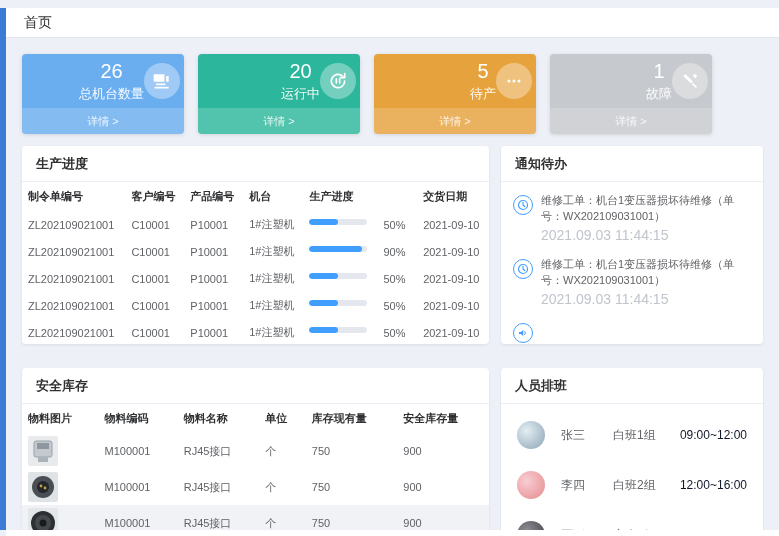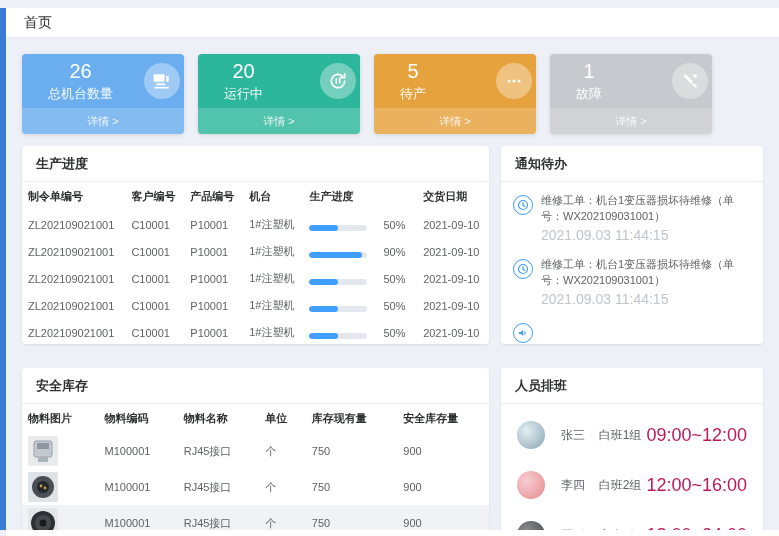--- a/index.html
+++ b/index.html
@@ -21,21 +21,21 @@
   }
   .topbar .title { font-size: 14px; color: #303133; }
   .cards {
     display: flex; gap: 14px; padding: 16px 16px 12px 16px;
   }
   .card {
     flex: 0 0 162px; height: 80px; border-radius: 4px; overflow: hidden;
     color: #fff; display: flex; flex-direction: column; cursor: pointer;
     box-shadow: 0 1px 4px rgba(0,0,0,0.12);
   }
-  .card-main { flex: 1; display: flex; align-items: center; justify-content: space-between; padding: 0 4px 0 26px; }
+  .card-main { flex: 1; display: flex; align-items: center; justify-content: flex-end; padding: 0 4px 0 26px; }
   .card-info { text-align: center; }
   .card-value { font-size: 20px; line-height: 24px; }
   .card-label { font-size: 13px; margin-top: 2px; opacity: 0.95; }
   .card-iconwrap {
     width: 36px; height: 36px; border-radius: 50%;
     background: rgba(255,255,255,0.35);
     display: flex; align-items: center; justify-content: center;
   }
   .card-iconwrap svg { width: 20px; height: 20px; }
   .card-footer {
@@ -56,21 +56,21 @@
   .panel-title {
     font-size: 13px; font-weight: bold; color: #303133;
     padding: 9px 14px 8px; border-bottom: 1px solid #ebeef5;
   }
   table { width: 100%; border-collapse: collapse; font-size: 11px; }
   th { color: #303133; font-weight: bold; text-align: left; padding: 7px 6px; white-space: nowrap; }
   td { color: #606266; padding: 5px 6px; white-space: nowrap; }
   .prod-table td { padding: 6px 6px; }
   .inv-table tbody tr:nth-child(3) { background: #f0f2f5; }
   .inv-table td { padding: 3px 6px; }
-  .progress-cell { display: flex; align-items: flex-end; gap: 16px; }
+  .progress-cell { display: flex; align-items: flex-start; gap: 16px; }
   .track { width: 58px; height: 6px; border-radius: 3px; background: #e4e7ed; overflow: hidden; }
   .fill { height: 100%; background: #409eff; border-radius: 3px; }
   .pct { font-size: 11px; color: #606266; }
   .pct::after { content: "%"; }
   .mat-img { width: 30px; height: 30px; border-radius: 2px; display: block; }
   .notices { padding: 4px 12px; }
   .notice {
     display: flex; gap: 8px; padding: 7px 0; cursor: pointer;
   }
   .notice-icon {
@@ -82,21 +82,21 @@
   .notice-text { font-size: 11px; color: #606266; line-height: 1.45; }
   .notice-time { font-size: 14px; color: #c0c4cc; margin-top: 2px; }
   .staff-rows { padding: 6px 16px; }
   .staff-row { display: flex; align-items: center; padding: 11px 0; }
   .avatar { width: 28px; height: 28px; border-radius: 50%; flex: 0 0 28px; }
   .av1 { background: radial-gradient(circle at 35% 35%, #e3eef2, #8aa4b5); }
   .av2 { background: radial-gradient(circle at 35% 35%, #f8cdd4, #e58b8b); }
   .av3 { background: radial-gradient(circle at 35% 35%, #8d8d93, #3a3a42); }
   .staff-name { width: 52px; margin-left: 16px; font-size: 12px; color: #606266; }
   .staff-shift { width: 66px; font-size: 12px; color: #606266; }
-  .staff-time { margin-left: auto; font-size: 18px; color: #be185d; }
+  .staff-time { margin-left: auto; font-size: 12px; color: #0f172a; }
   .bottom-strip { position: absolute; left: 6px; right: 0; bottom: 0; height: 6px; background: #ffffff; }
 </style>
 </head>
 <body>
 
 <div class="left-strip"></div>
 
 <div class="app">
 
   <div class="topbar">

